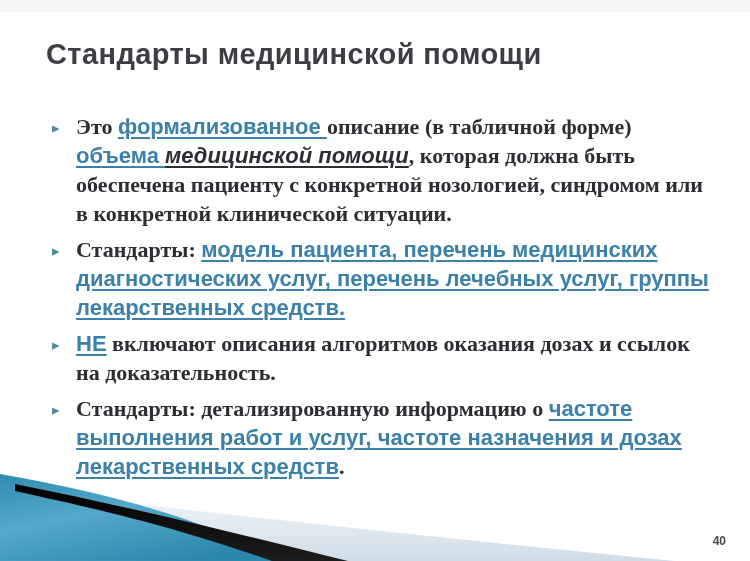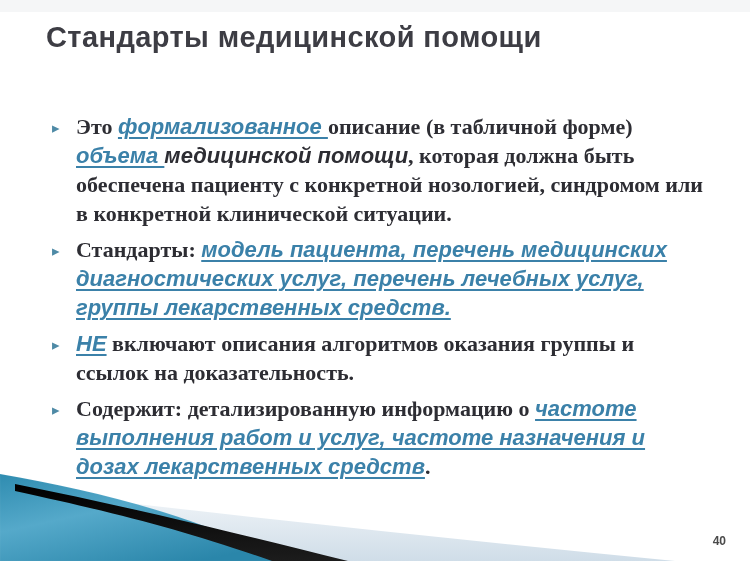--- a/index.html
+++ b/index.html
@@ -10,21 +10,21 @@
     overflow:hidden;
     font-family:"Liberation Sans", sans-serif;
     -webkit-font-smoothing:antialiased;
   }
   .top-strip{
     position:absolute;top:0;left:0;width:750px;height:12px;
     background:#f5f6f7;
   }
   .slide-title{
     position:absolute;
-    left:46px;top:21px;
+    left:46px;top:38px;
     width:660px;
     margin:0;
     font-size:29px;
     font-weight:700;
     letter-spacing:.4px;
     color:#3d3d44;
   }
   .bullet-list{
     position:absolute;
     left:52px;top:112px;
@@ -47,28 +47,28 @@
   .bullet-text{
     flex:1 1 auto;
     font-size:22px;
     line-height:29px;
     font-weight:700;
     color:var(--text-dark,#2d2d33);
   }
   .seg-plain{color:var(--text-dark,#2d2d33);font-family:Liberation Serif, serif;}
   .seg-link{
     color:var(--accent-blue,#3b81a9);
-    font-style:italic;
     text-decoration:underline;
     text-decoration-thickness:2px;
     text-underline-offset:3px;
   }
   .seg-dark-em{
     color:var(--text-dark,#2d2d33);
     font-style:italic;
+    text-decoration:underline;
     text-decoration-thickness:2px;
     text-underline-offset:3px;
   }
   .footer-art{
     position:absolute;left:0;bottom:0;width:750px;height:100px;
     display:block;
   }
   .page-number{
     position:absolute;
     right:24px;bottom:13px;
@@ -90,25 +90,25 @@
       <li class="bullet-item">
         <span class="bullet-glyph">▸</span>
         <span class="bullet-text"><span class="seg-plain">Это </span><span class="seg-link">формализованное </span><span class="seg-plain">описание (в табличной форме) </span><span class="seg-link">объема </span><span class="seg-dark-em">медицинской помощи</span><span class="seg-plain">, которая должна быть обеспечена пациенту с конкретной нозологией, синдромом или в конкретной клинической ситуации.</span></span>
       </li>
       <li class="bullet-item">
         <span class="bullet-glyph">▸</span>
         <span class="bullet-text"><span class="seg-plain">Стандарты: </span><span class="seg-link">модель пациента, перечень медицинских диагностических услуг, перечень лечебных услуг, группы лекарственных средств.</span></span>
       </li>
       <li class="bullet-item">
         <span class="bullet-glyph">▸</span>
-        <span class="bullet-text"><span class="seg-link">НЕ</span><span class="seg-plain"> включают описания алгоритмов оказания группы и ссылок на доказательность.</span></span>
+        <span class="bullet-text"><span class="seg-link">НЕ</span><span class="seg-plain"> включают описания алгоритмов оказания дозах и ссылок на доказательность.</span></span>
       </li>
       <li class="bullet-item">
         <span class="bullet-glyph">▸</span>
-        <span class="bullet-text"><span class="seg-plain">Содержит: детализированную информацию о </span><span class="seg-link">частоте выполнения работ и услуг, частоте назначения и дозах лекарственных средств</span><span class="seg-plain">.</span></span>
+        <span class="bullet-text"><span class="seg-plain">Стандарты: детализированную информацию о </span><span class="seg-link">частоте выполнения работ и услуг, частоте назначения и дозах лекарственных средств</span><span class="seg-plain">.</span></span>
       </li>
     </ul>
 
   <svg class="footer-art" viewBox="0 0 750 100" aria-hidden="true">
     <defs>
       <linearGradient id="gPale" x1="0" y1="0" x2="0" y2="1">
         <stop offset="0" stop-color="#eef3f7"></stop>
         <stop offset="1" stop-color="#cfdde8"></stop>
       </linearGradient>
       <linearGradient id="gTeal" x1="0" y1="0" x2="0.7" y2="1">

